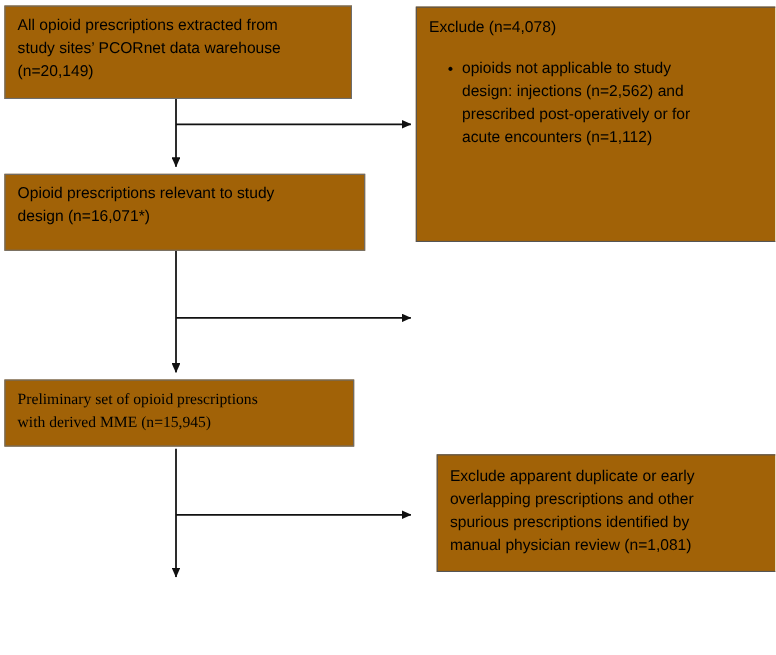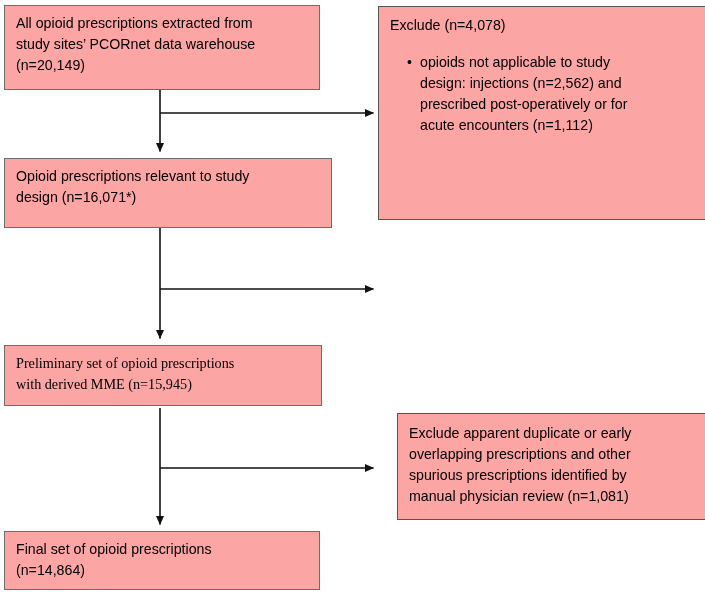--- a/index.html
+++ b/index.html
@@ -14,21 +14,21 @@
     position: relative;
     width: 705px;
     height: 595px;
     background: #ffffff;
     overflow: hidden;
   }
   .node-box {
     position: absolute;
     box-sizing: border-box;
     border: 1.5px solid #6d6d6d;
-    background: #fca5a5;
+    background: #a16207;
     color: #000000;
     font-size: 14.2px;
     line-height: 21px;
     padding: 7px 10px 7px 11px;
   }
   .node-box.right-box {
     border-color: #555555;
   }
   .node-text {
     display: block;
@@ -94,24 +94,20 @@
   <div class="node-box" style="left:4px; top:158px; width:328px; height:70px;">
     <span class="node-text">Opioid prescriptions relevant to study
 design (n=16,071*)</span>
   </div>
 
   <div class="node-box" style="left:4px; top:345px; width:318px; height:61px;font-family:Liberation Serif, serif;">
     <span class="node-text">Preliminary set of opioid prescriptions
 with derived MME (n=15,945)</span>
   </div>
 
-  <div class="node-box" style="left:4px; top:531px; width:316px; height:59px;">
-    <span class="node-text">Final set of opioid prescriptions
-(n=14,864)</span>
-  </div>
 
   <div class="node-box right-box" style="left:378px; top:6px; width:376px; height:214px; padding-top:8px;">
     <span class="node-text">Exclude (n=4,078)</span>
     <ul class="bullet-list">
       <li>opioids not applicable to study
 design: injections (n=2,562) and
 prescribed post-operatively or for
 acute encounters (n=1,112)</li>
     </ul>
   </div>

